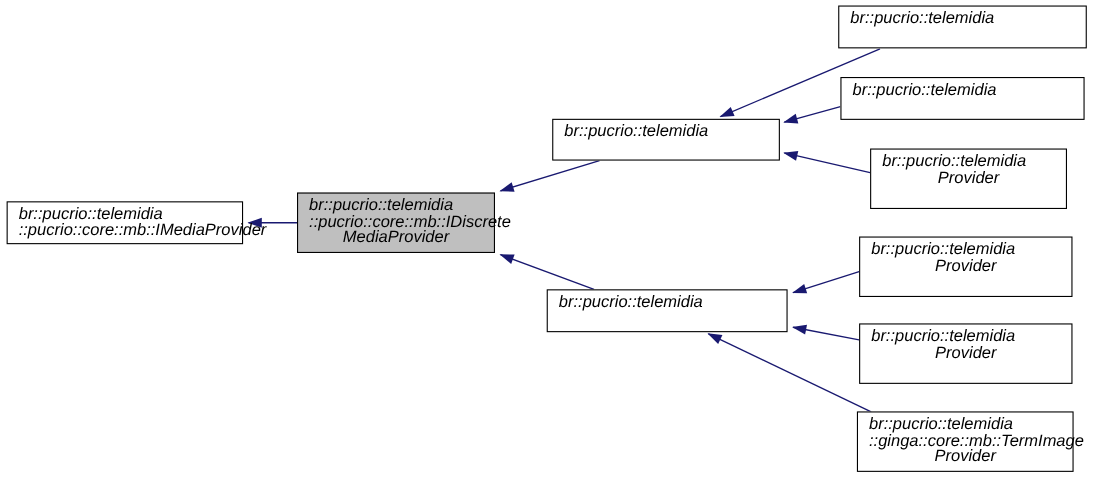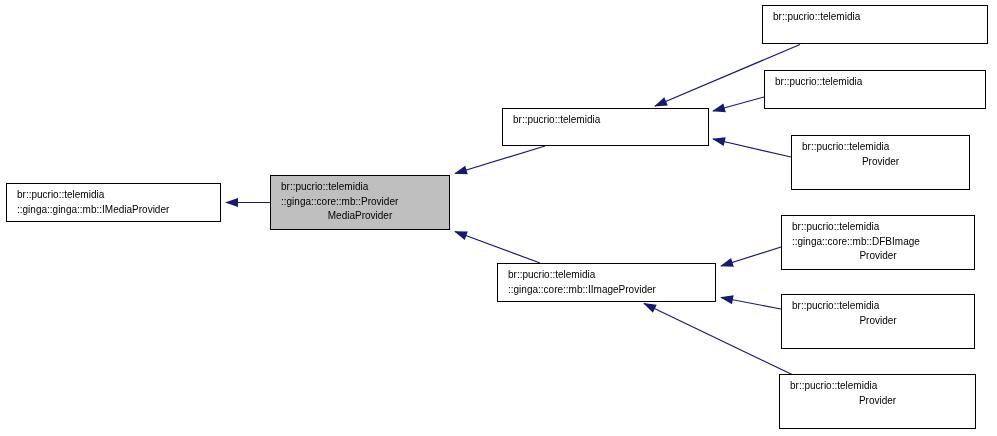--- a/index.html
+++ b/index.html
@@ -21,24 +21,25 @@
     top: 0;
     width: 997px;
     height: 436px;
   }
   .node {
     position: absolute;
     box-sizing: border-box;
     background: #ffffff;
     border: 1.4px solid #000000;
     color: #000000;
-    font-size: 10px;
+    font-size: 15px;
     line-height: 14.5px;
     padding-top: 4px;
     cursor: pointer;
+    font-style: italic;
   }
   .node.hl {
     background: #bfbfbf;
   }
   .ln {
     display: block;
     white-space: nowrap;
     padding-left: 10px;
   }
   .ln.c {
@@ -63,26 +64,26 @@
     <line x1="800" y1="44.5" x2="655" y2="106" stroke="#191970" stroke-width="1.2" marker-end="url(#ah)"></line>
     <line x1="764" y1="97" x2="713" y2="111" stroke="#191970" stroke-width="1.2" marker-end="url(#ah)"></line>
     <line x1="791" y1="157" x2="713" y2="139" stroke="#191970" stroke-width="1.2" marker-end="url(#ah)"></line>
     <line x1="781" y1="247" x2="721" y2="266" stroke="#191970" stroke-width="1.2" marker-end="url(#ah)"></line>
     <line x1="781" y1="309" x2="721" y2="297.5" stroke="#191970" stroke-width="1.2" marker-end="url(#ah)"></line>
     <line x1="792" y1="374.5" x2="644" y2="303.5" stroke="#191970" stroke-width="1.2" marker-end="url(#ah)"></line>
   </svg>
 
   <div class="node" style="left:6px; top:183px; width:215px; height:39px;">
     <span class="ln">br::pucrio::telemidia</span>
-    <span class="ln">::ginga::ginga::mb::IMediaProvider</span>
+    <span class="ln">::pucrio::core::mb::IMediaProvider</span>
   </div>
 
   <div class="node hl" style="left:270px; top:175px; width:180px; height:55px;">
     <span class="ln">br::pucrio::telemidia</span>
-    <span class="ln">::ginga::core::mb::Provider</span>
+    <span class="ln">::pucrio::core::mb::IDiscrete</span>
     <span class="ln c">MediaProvider</span>
   </div>
 
   <div class="node" style="left:502px; top:108px; width:207px; height:38px;">
     <span class="ln">br::pucrio::telemidia</span>
   </div>
 
   <div class="node" style="left:762px; top:5px; width:226px; height:39px;">
     <span class="ln">br::pucrio::telemidia</span>
   </div>
@@ -91,32 +92,31 @@
     <span class="ln">br::pucrio::telemidia</span>
   </div>
 
   <div class="node" style="left:791px; top:135px; width:179px; height:55px;">
     <span class="ln">br::pucrio::telemidia</span>
     <span class="ln c">Provider</span>
   </div>
 
   <div class="node" style="left:497px; top:263px; width:219px; height:39px;">
     <span class="ln">br::pucrio::telemidia</span>
-    <span class="ln">::ginga::core::mb::IImageProvider</span>
   </div>
 
   <div class="node" style="left:781px; top:215px; width:194px; height:55px;">
     <span class="ln">br::pucrio::telemidia</span>
-    <span class="ln">::ginga::core::mb::DFBImage</span>
     <span class="ln c">Provider</span>
   </div>
 
   <div class="node" style="left:781px; top:294px; width:194px; height:55px;">
     <span class="ln">br::pucrio::telemidia</span>
     <span class="ln c">Provider</span>
   </div>
 
   <div class="node" style="left:779px; top:374px; width:197px; height:55px;">
     <span class="ln">br::pucrio::telemidia</span>
+    <span class="ln">::ginga::core::mb::TermImage</span>
     <span class="ln c">Provider</span>
   </div>
 
 </div>
 
 </body></html>

